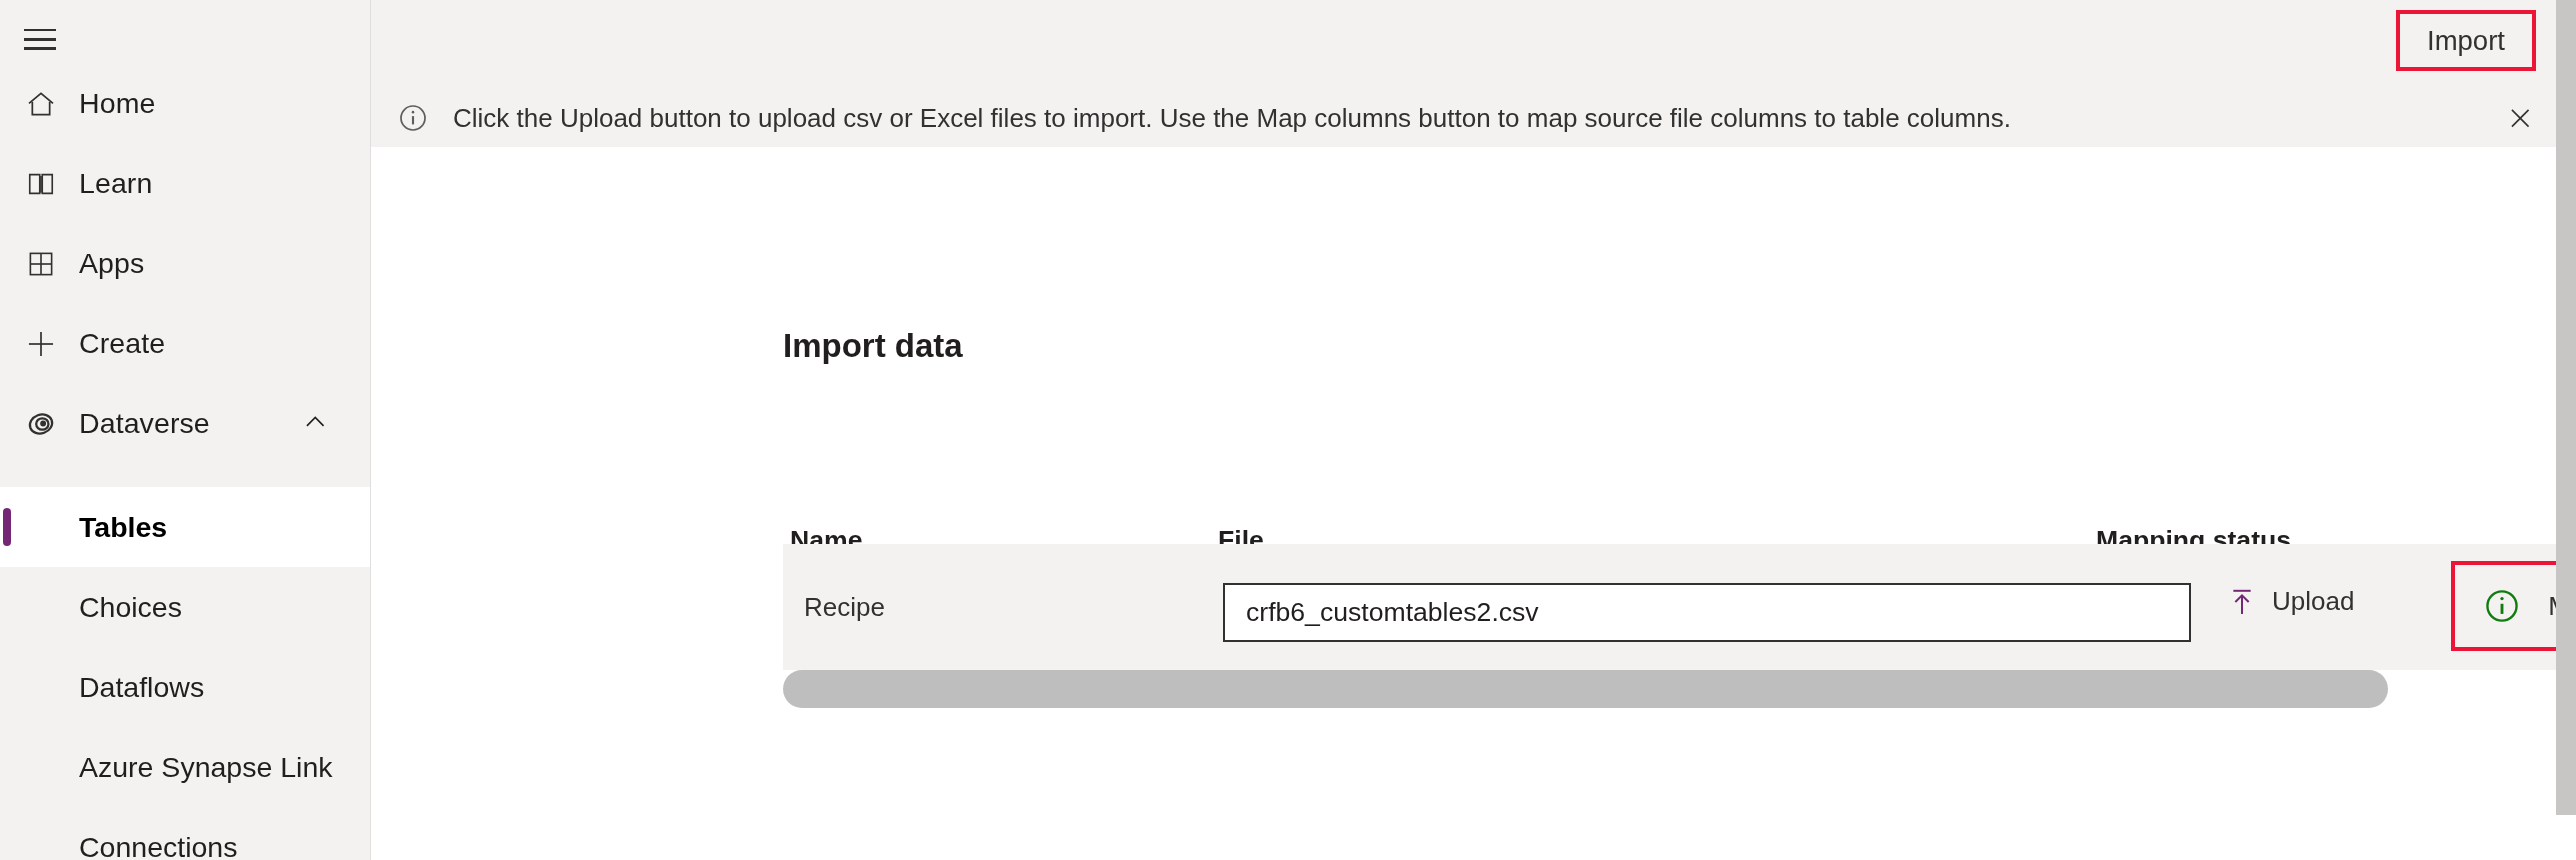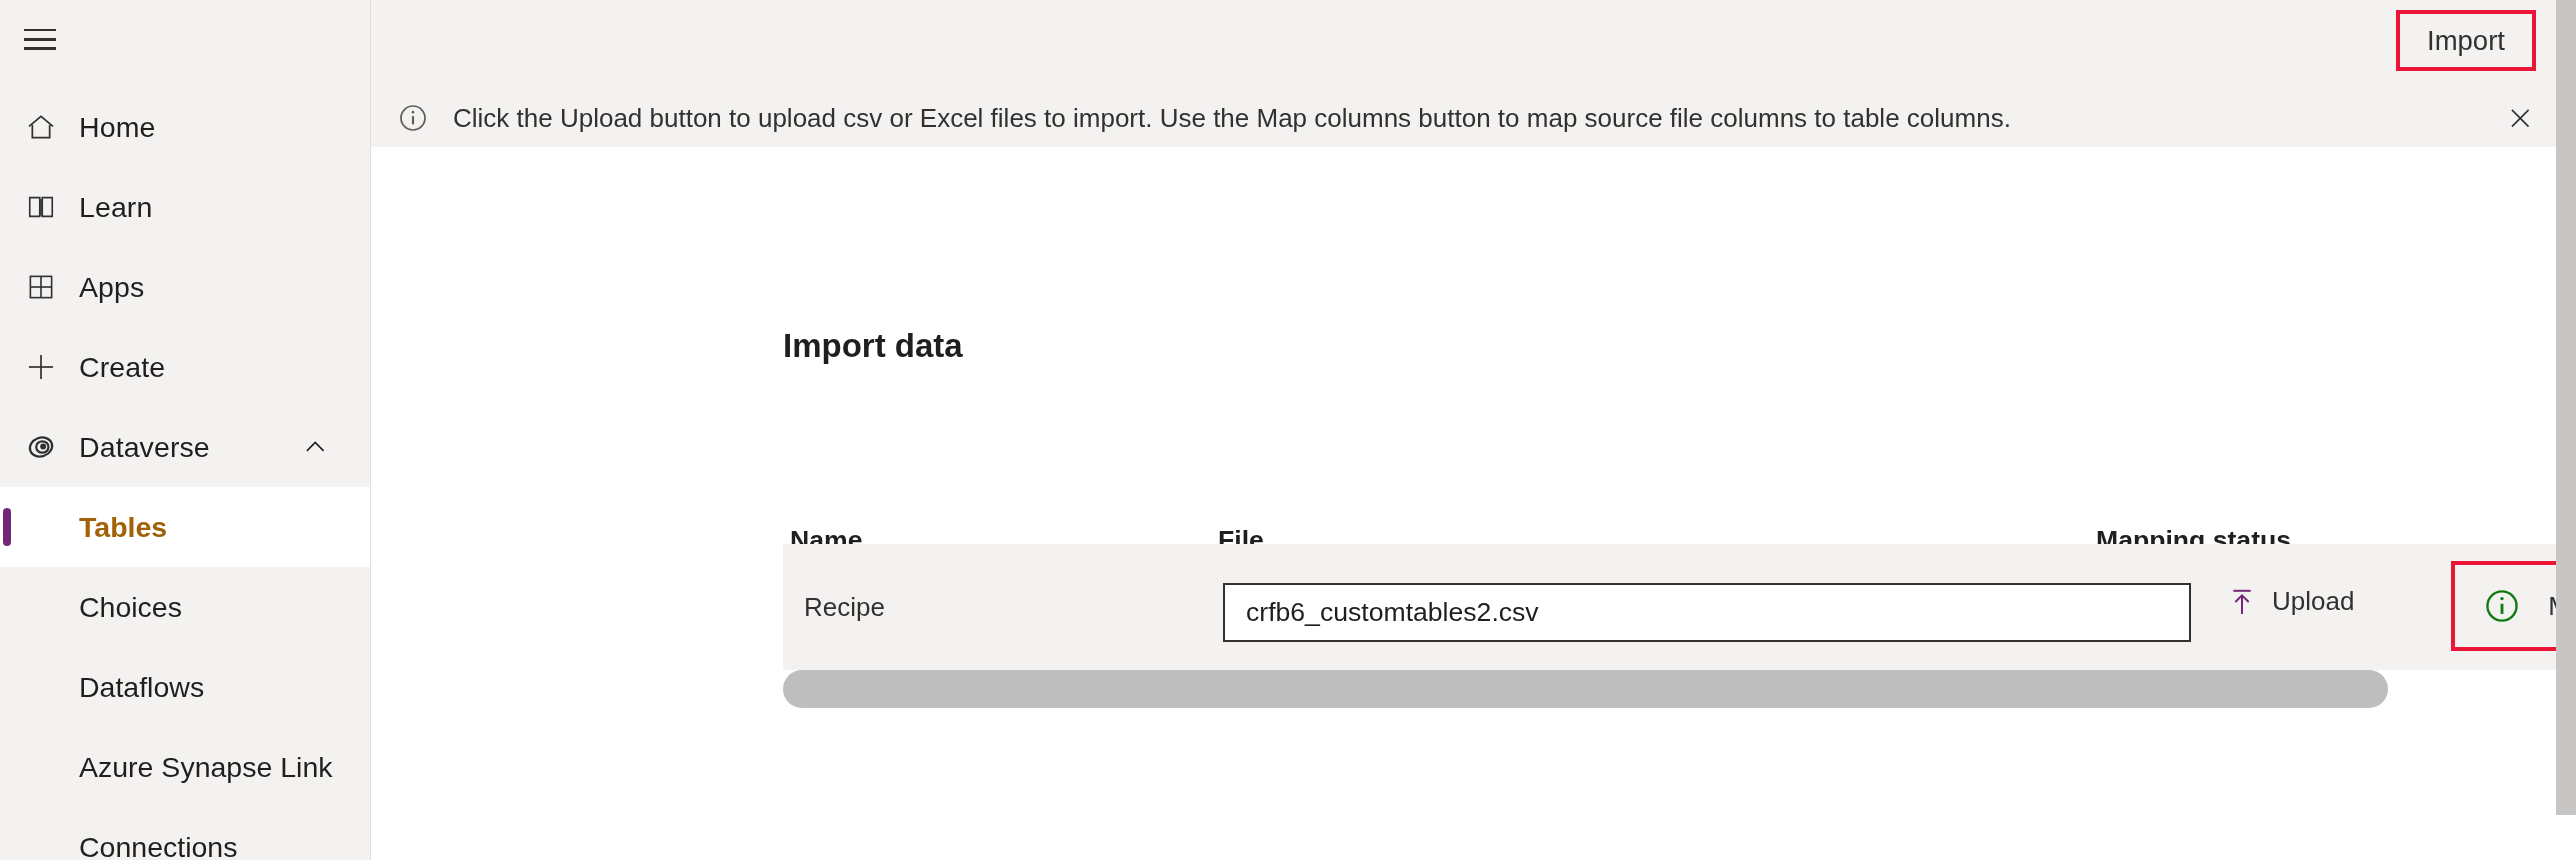--- a/index.html
+++ b/index.html
@@ -39,21 +39,21 @@
   }
   .hamburger span:last-child { margin-bottom: 0; }
 
   #navlist {
     position: absolute;
     top: 87px; left: 0; right: 0;
   }
   .nav-item {
     position: relative;
     display: flex;
-    align-items: center;
+    align-items: flex-start;
     height: 80px;
     padding-left: 24px;
     cursor: pointer;
     background: transparent;
   }
   .nav-item .nav-icon {
     width: 34px; height: 34px;
     flex: 0 0 34px;
     display: flex;
     align-items: center;
@@ -87,21 +87,21 @@
   .nav-sub .nav-label {
     font-size: 28.5px;
     color: #201f1e;
     white-space: nowrap;
   }
   .nav-sub.selected {
     background: #ffffff;
   }
   .nav-sub.selected .nav-label {
     font-weight: bold;
-    color: #a16207;
+    color: #000000;
   }
   .nav-sub .sel-bar {
     position: absolute;
     left: 2.8px; top: 50%;
     transform: translateY(-50%);
     width: 8.5px; height: 38px;
     background: #742774;
     border-radius: 4.7px;
     display: none;
   }

